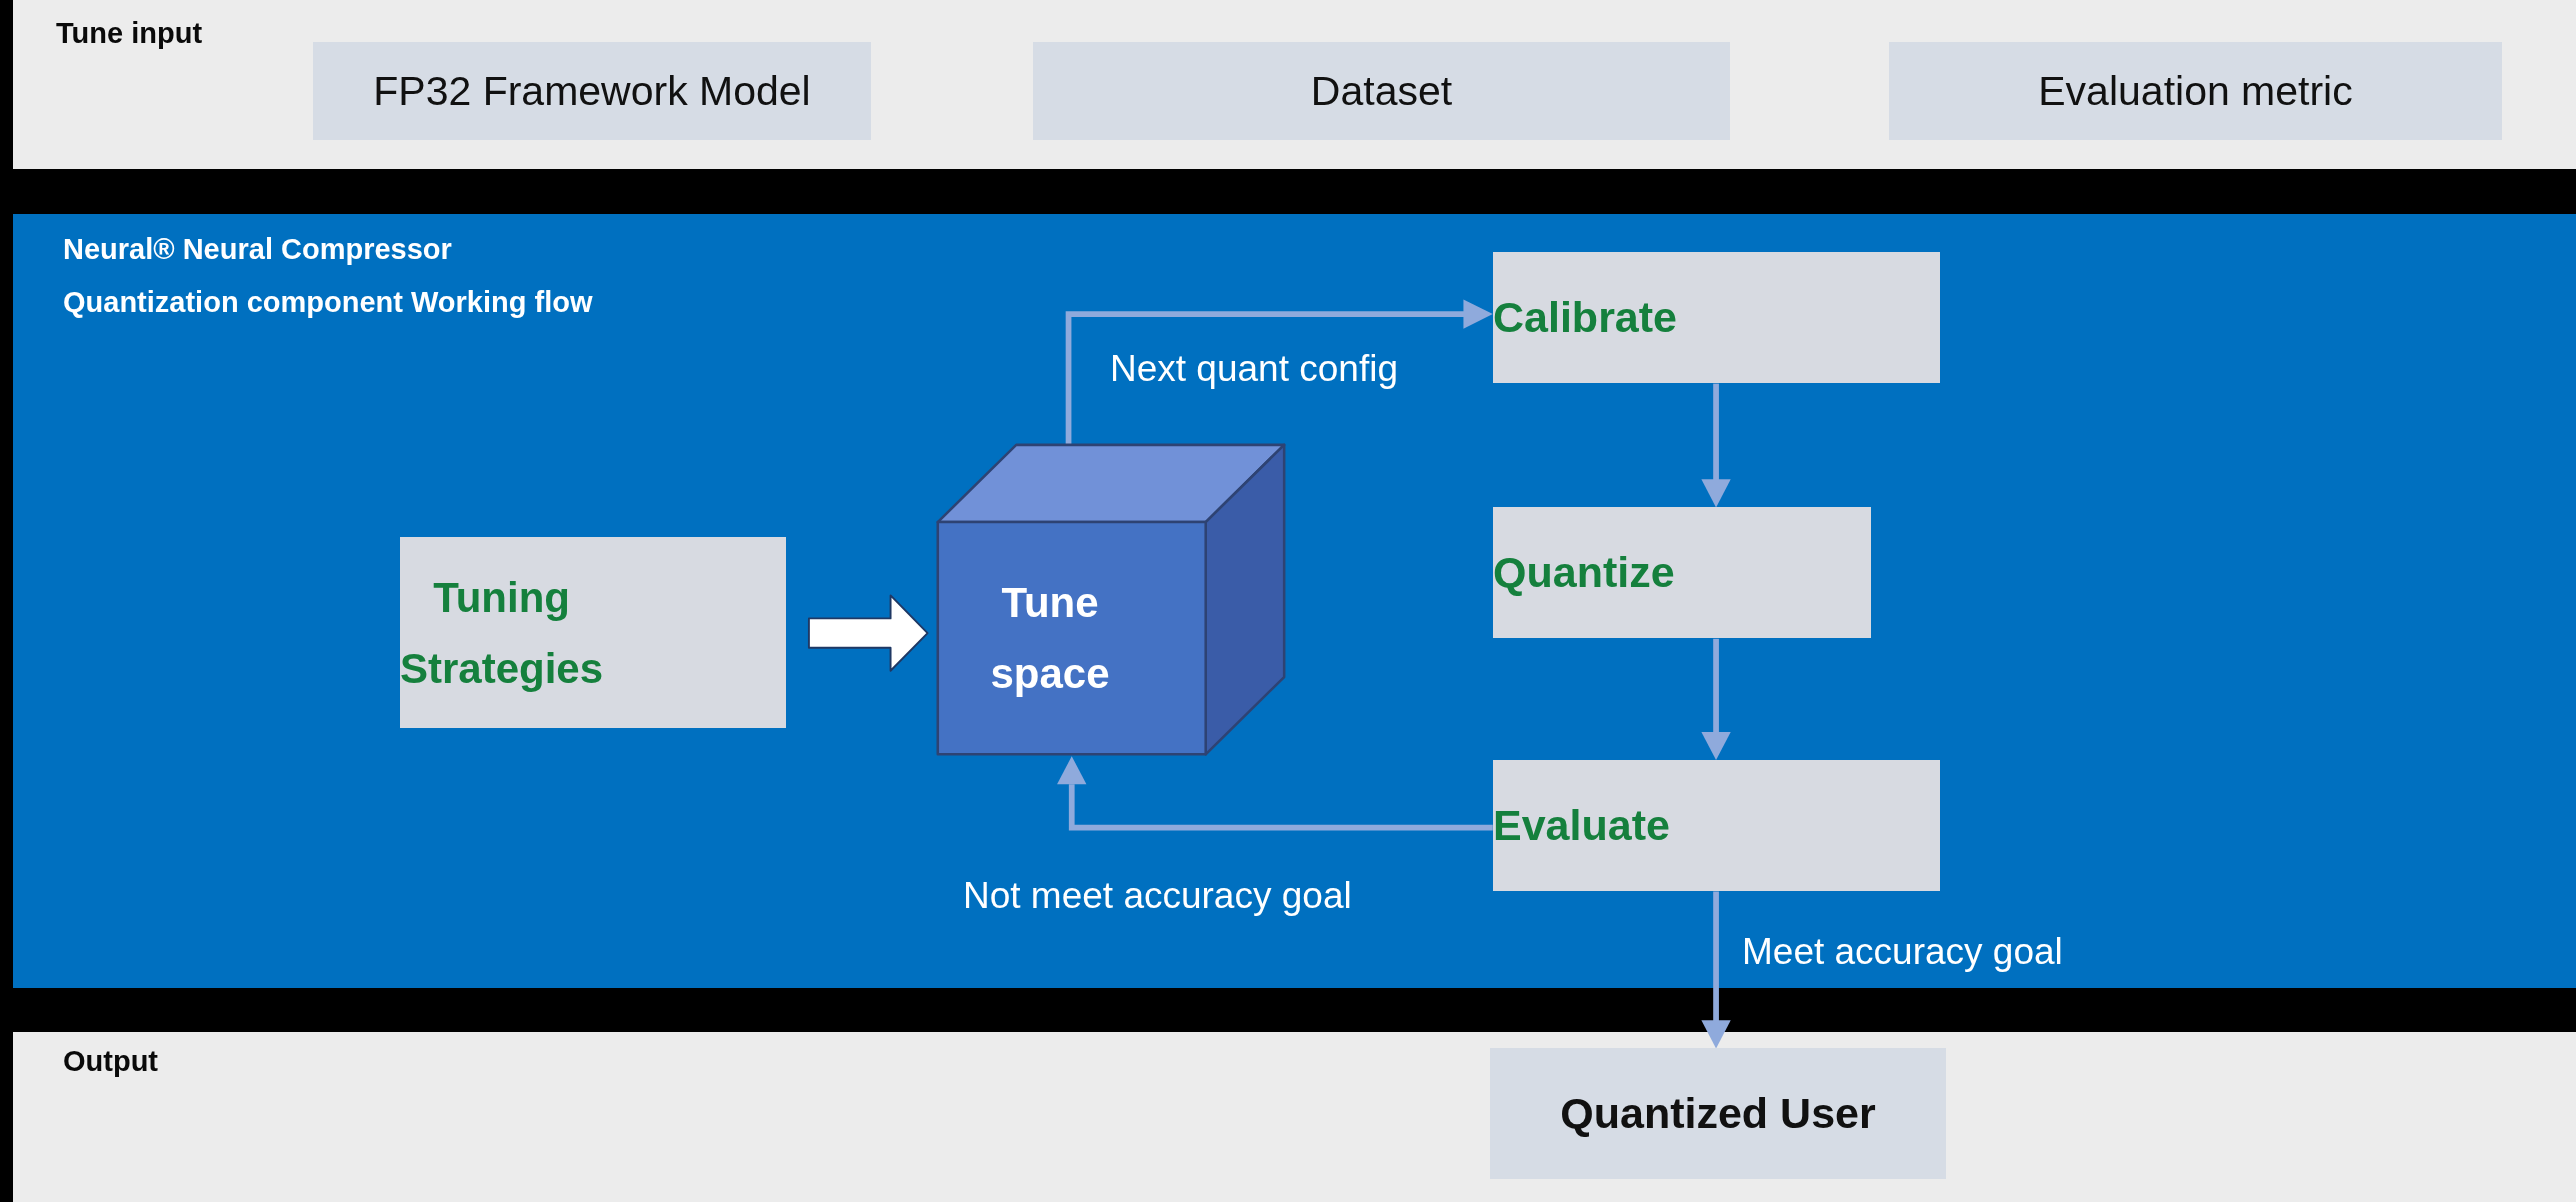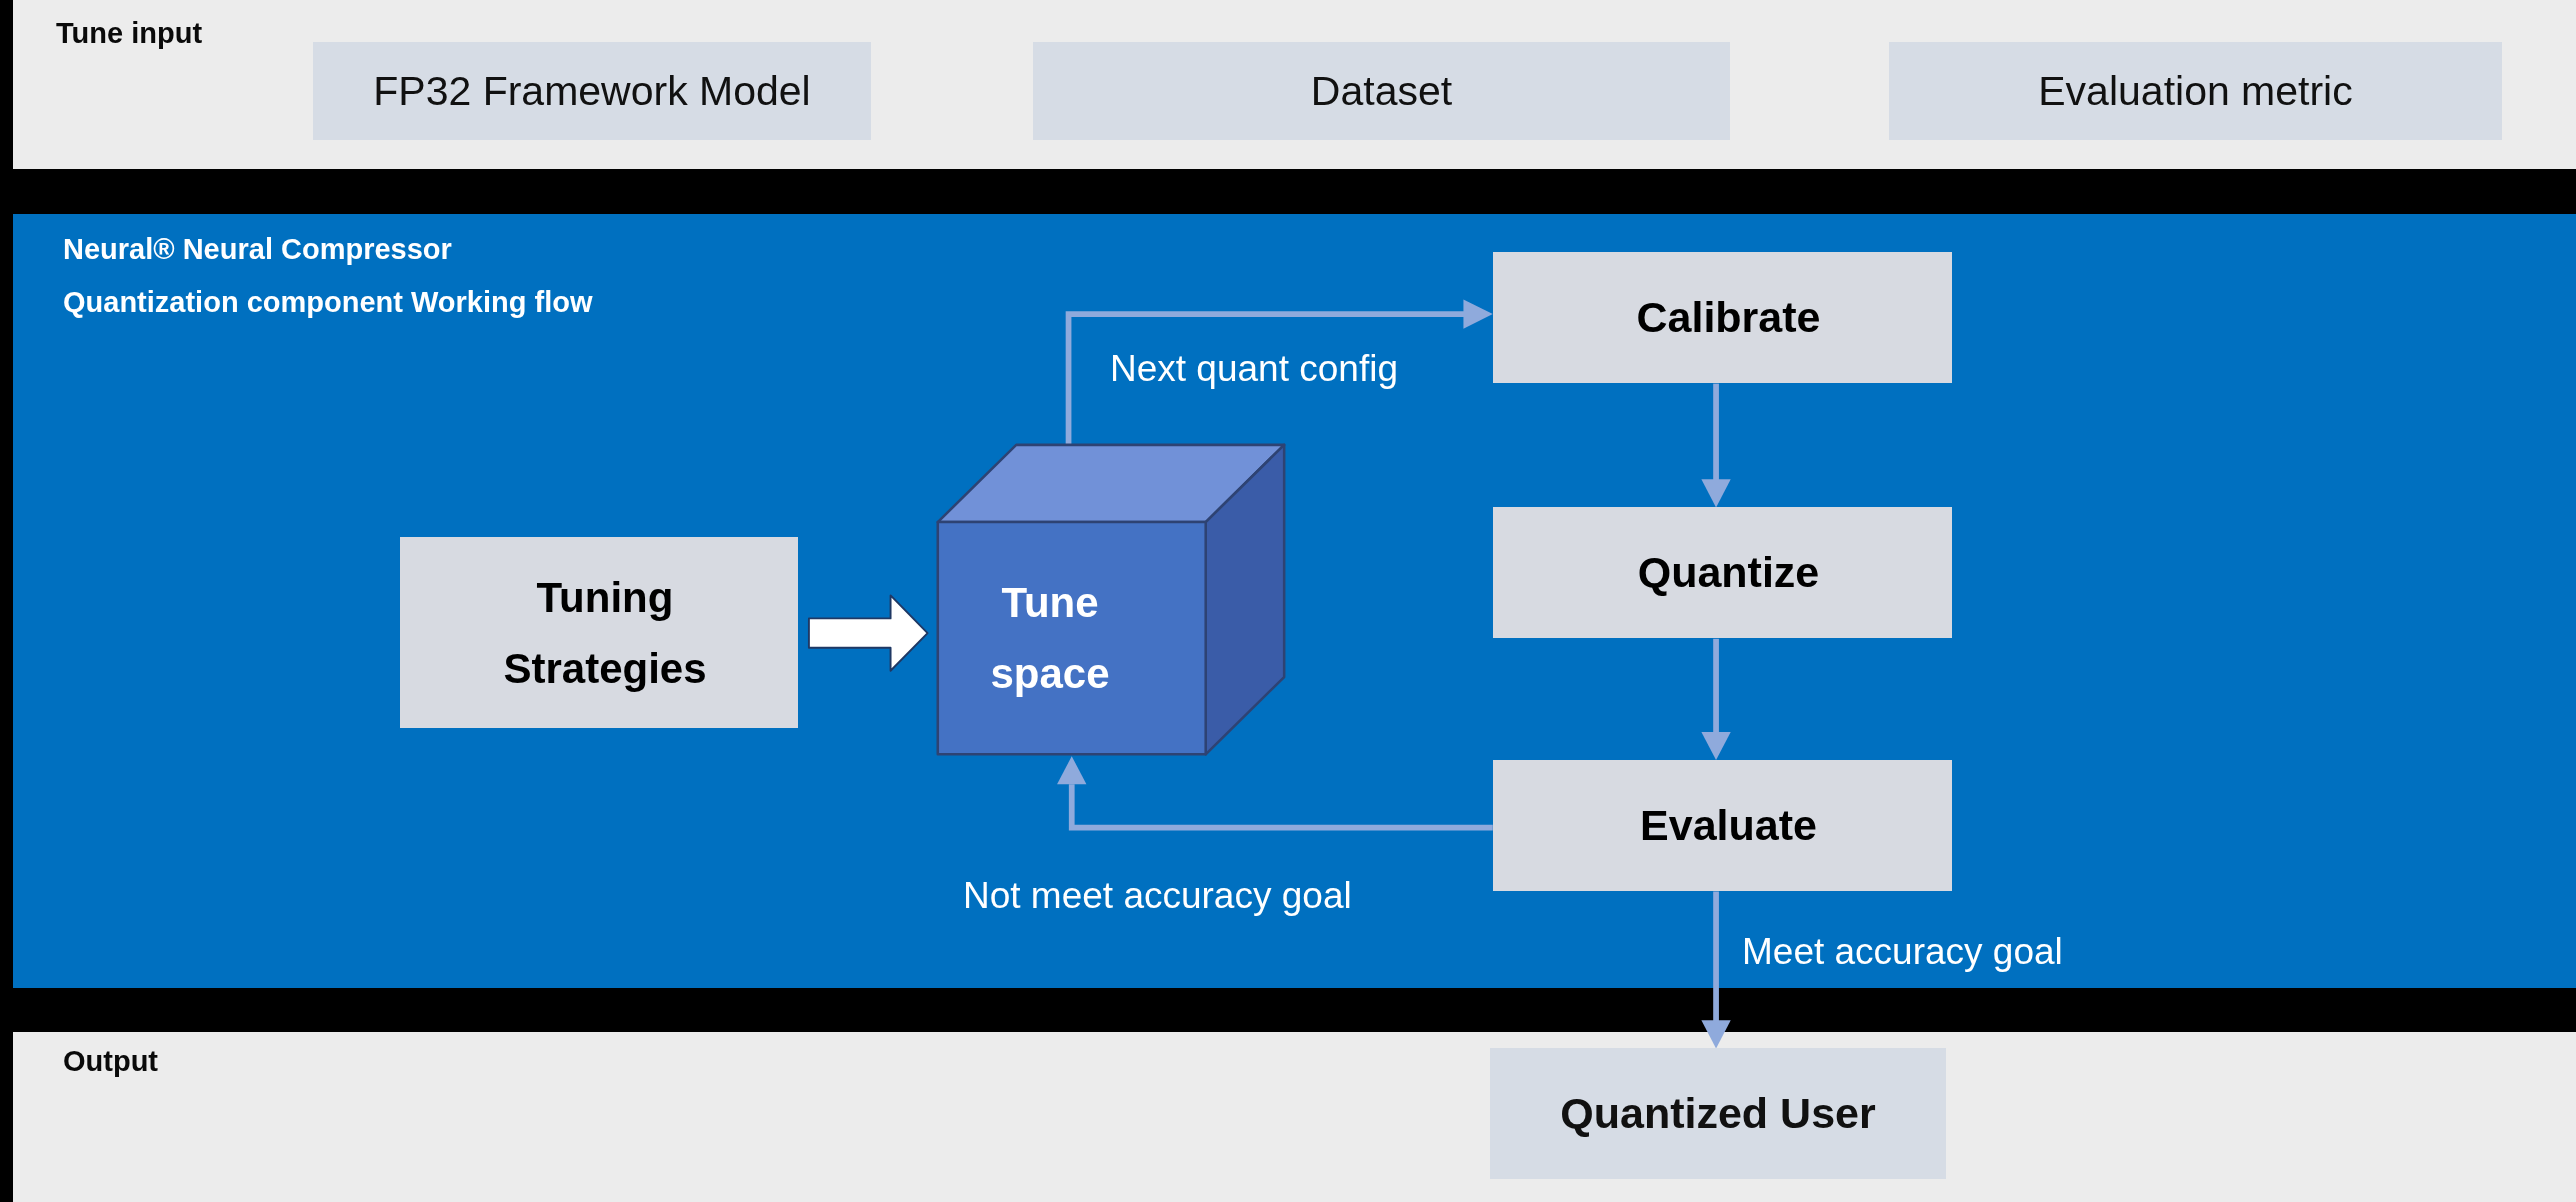--- a/index.html
+++ b/index.html
@@ -32,26 +32,25 @@
     justify-content: center;
     font-size: 41px;
     color: #111;
     white-space: nowrap;
   }
   .step-box {
     position: absolute;
     background: #D7DAE1;
     display: flex;
     align-items: center;
-    justify-content: center;
+    justify-content: flex-start;
     font-size: 43px;
     font-weight: bold;
-    color: #000000;
+    color: #15803d;
     white-space: nowrap;
-    padding-left: 12px;
   }
   .two-line {
     white-space: pre-line;
     text-align: center;
     font-size: 42px;
     line-height: 71px;
   }
   .flow-title {
     position: absolute;
     left: 63px;
@@ -134,21 +133,21 @@
   </div>
 
   <div class="cube-label two-line">
     <span class="two-line">Tune
 space</span>
   </div>
 
   <div class="step-box on-top" style="left:1493px; top:252px; width:447px; height:131px;">
     <span>Calibrate</span>
   </div>
-  <div class="step-box on-top" style="left:1493px; top:507px; width:447px; height:131px;">
+  <div class="step-box on-top" style="left:1493px; top:507px; width:378px; height:131px;">
     <span>Quantize</span>
   </div>
   <div class="step-box on-top" style="left:1493px; top:760px; width:447px; height:131px;">
     <span>Evaluate</span>
   </div>
 
   <div class="flow-label on-top" style="left:1110px; top:348px;">Next quant config</div>
   <div class="flow-label on-top" style="left:1742px; top:931px;">Meet accuracy goal</div>
   <div class="flow-label on-top" style="left:963px; top:875px;">Not meet accuracy goal</div>
 

